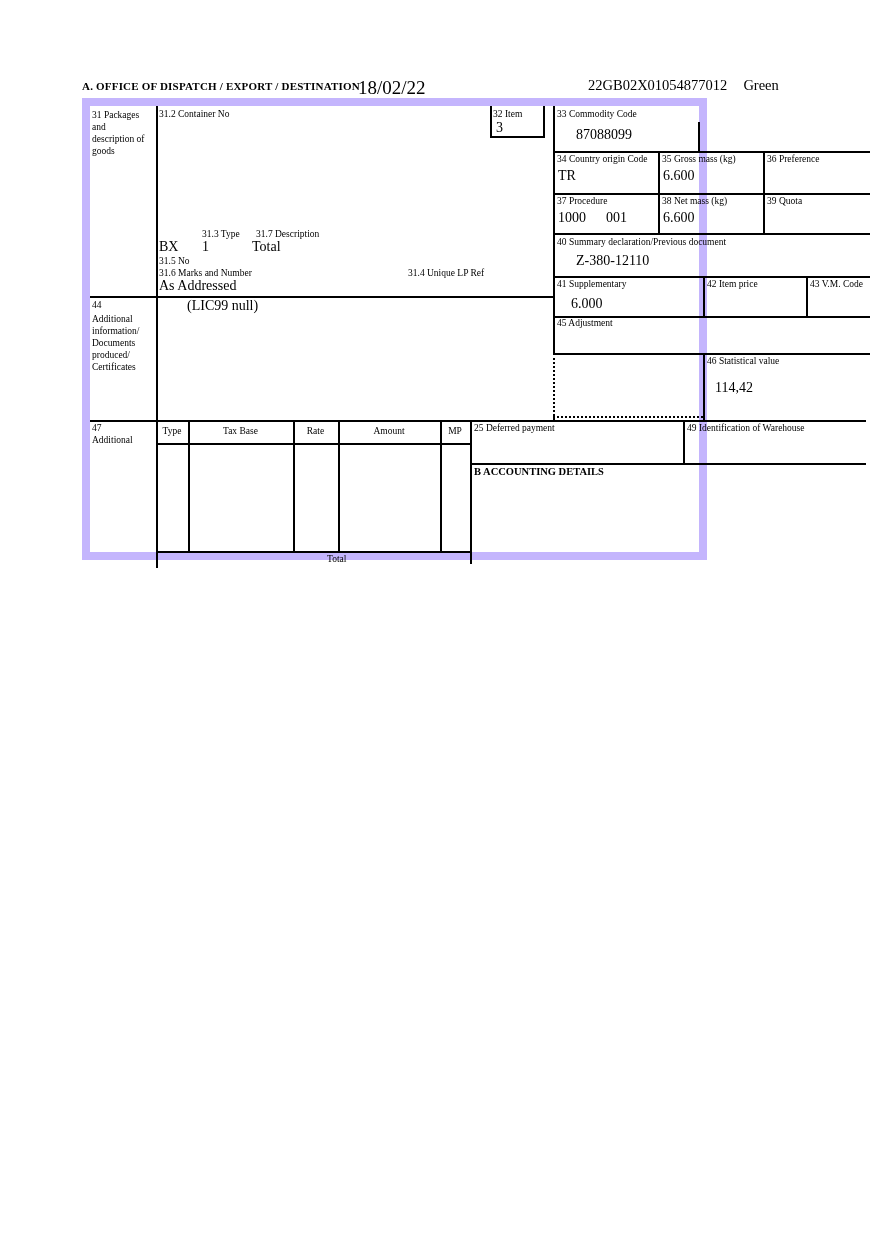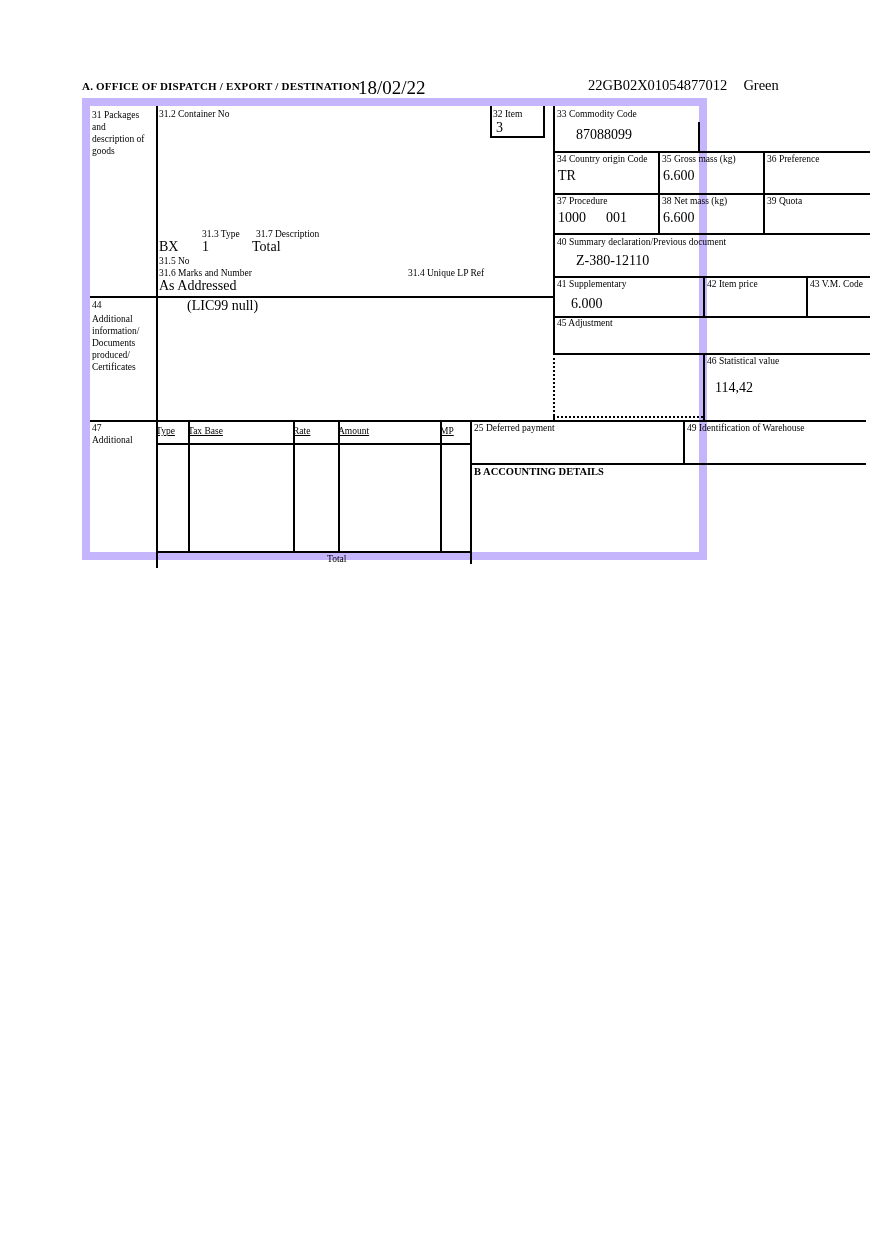--- a/index.html
+++ b/index.html
@@ -18,21 +18,21 @@
     border:8px solid #c4b5fd;
   }
   .hline { position:absolute; height:0; border-top:2px solid #000; }
   .vline { position:absolute; width:0; border-left:2px solid #000; }
   .dot-h { border-top:2px dotted #000; }
   .dot-v { border-left:2px dotted #000; }
   .hdr-office { position:absolute; left:82px; top:80px; font-size:11px; font-weight:bold; letter-spacing:0.2px; }
   .hdr-date { position:absolute; left:358px; top:77px; font-size:19px; }
   .hdr-ref { position:absolute; left:588px; top:77px; font-size:14.5px; }
   .hdr-ref .routing { margin-left:16px; }
-  .thead { position:absolute; top:320px; font-size:9.5px; text-align:left;text-decoration:underline; }
+  .thead { position:absolute; top:320px; font-size:9.5px; text-align:center; }
   .acct { font-size:10.5px; font-weight:bold; white-space:nowrap; }
 </style>
 </head>
 <body>
 
 <div class="sheet">
 
   <div class="hdr-office">A.  OFFICE OF DISPATCH / EXPORT / DESTINATION</div>
   <div class="hdr-date">18/02/22</div>
   <div class="hdr-ref">

